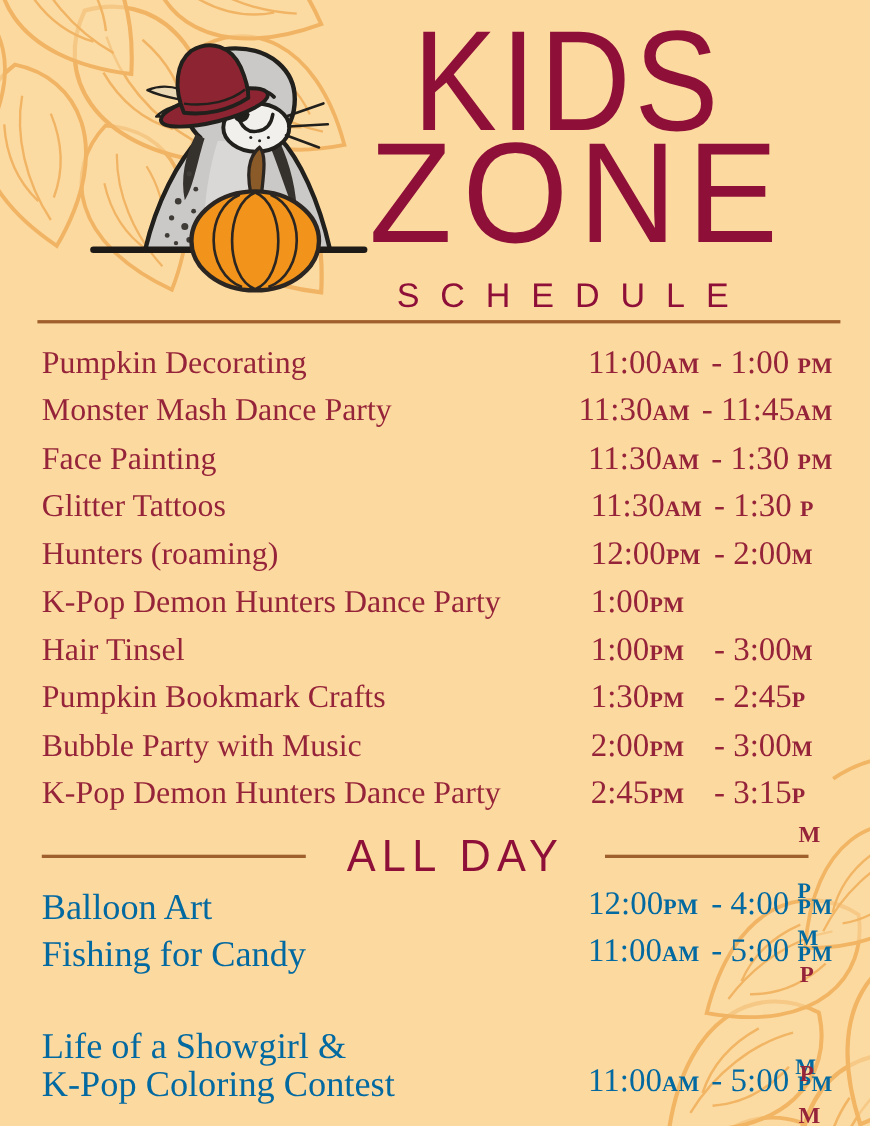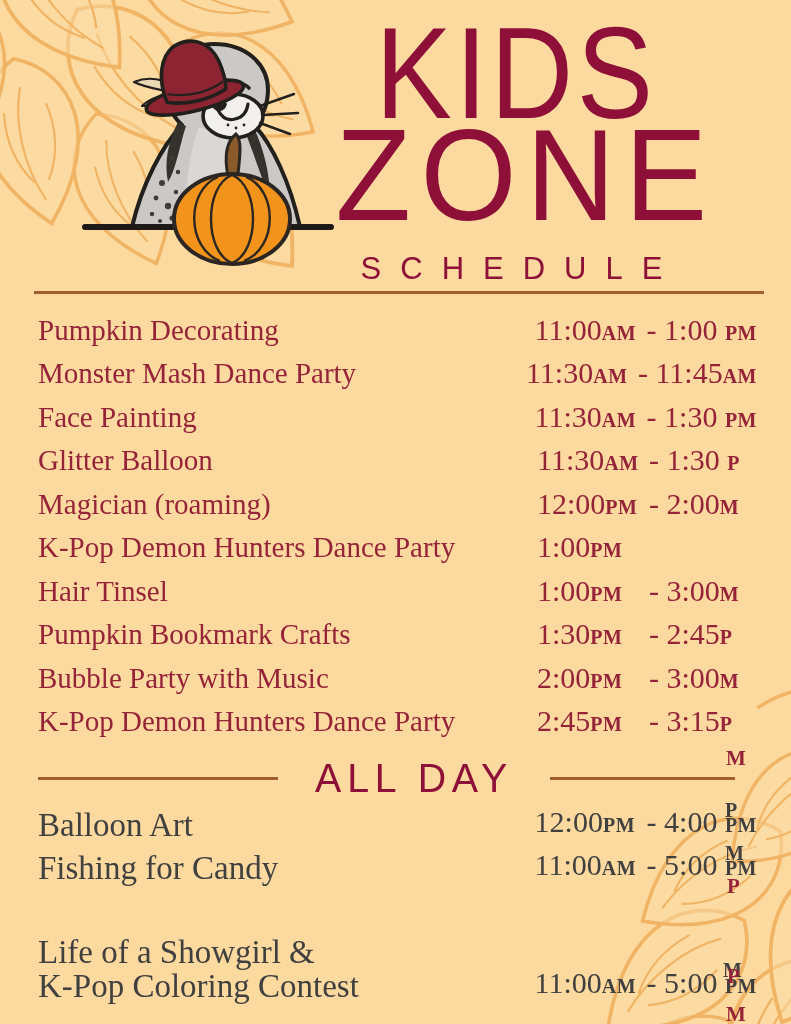--- a/index.html
+++ b/index.html
@@ -29,21 +29,21 @@
   .sfx{font-size:20px;font-weight:700;letter-spacing:.5px;}
 
   
   .allday{left:38px;top:757px;width:697px;height:42px;display:flex;align-items:center;color:#8e1038;gap:19px;}
   .ad-line{height:3px;background:#a0602e;}
   .ad-line.l{width:240px;}
   .ad-line.r{flex:1;}
   .ad-text{font-family:"Liberation Sans",sans-serif;font-size:41px;letter-spacing:6px;
            margin:0 14px;transform:scaleX(.96);transform-origin:center;white-space:nowrap;}
   .ad-row{position:absolute;left:38px;width:719px;display:flex;justify-content:space-between;
-          align-items:flex-end;color:#404040;line-height:34px;}
+          align-items:flex-end;color:#0369a1;line-height:34px;}
   .ad-row .name{font-size:33px;}
   .ad-row .name span{display:block;}
   .ad-row .time{line-height:34px;}
 
   .pm-stack{display:inline-block;text-align:left;vertical-align:baseline;}
   .pm-stack span{display:block;font-size:20px;font-weight:700;line-height:15px;letter-spacing:.5px;}
   .pm-ov{position:relative;display:inline-block;}
   .pm-ov .base{font-size:20px;font-weight:700;letter-spacing:.5px;}
   .pm-ov .over{position:absolute;left:-2px;top:-13px;font-size:20px;font-weight:700;}
 
@@ -157,25 +157,25 @@
       </div>
       <div class="row">
         <span class="name">Monster Mash Dance Party</span>
         <span class="time"><span class="t-start">11:30<span class="sfx">AM</span></span><span class="t-end">- 11:45<span class="sfx">AM</span></span></span>
       </div>
       <div class="row">
         <span class="name">Face Painting</span>
         <span class="time"><span class="t-start">11:30<span class="sfx">AM</span></span><span class="t-end">- 1:30 <span class="sfx">PM</span></span></span>
       </div>
       <div class="row">
-        <span class="name">Glitter Balloon</span>
+        <span class="name">Glitter Tattoos</span>
         <span class="time"><span class="t-start">11:30<span class="sfx">AM</span></span><span class="t-end">- 1:30 <span class="sfx">P</span></span></span>
       </div>
       <div class="row">
-        <span class="name">Magician (roaming)</span>
+        <span class="name">Hunters (roaming)</span>
         <span class="time"><span class="t-start">12:00<span class="sfx">PM</span></span><span class="t-end">- 2:00<span class="sfx">M</span></span></span>
       </div>
       <div class="row">
         <span class="name">K-Pop Demon Hunters Dance Party</span>
         <span class="time"><span class="t-start">1:00<span class="sfx">PM</span></span></span>
       </div>
       <div class="row">
         <span class="name">Hair Tinsel</span>
         <span class="time"><span class="t-start">1:00<span class="sfx">PM</span></span><span class="t-end">- 3:00<span class="sfx">M</span></span></span>
       </div>

